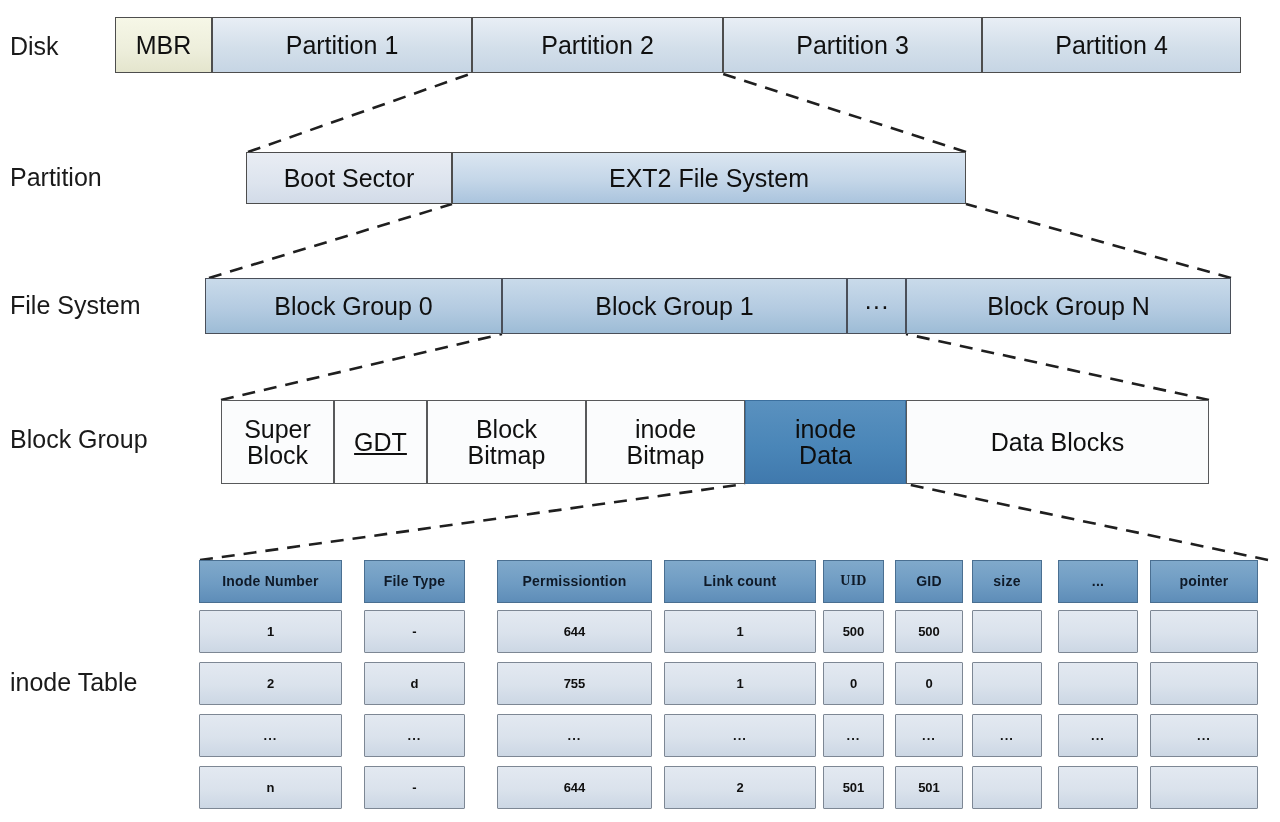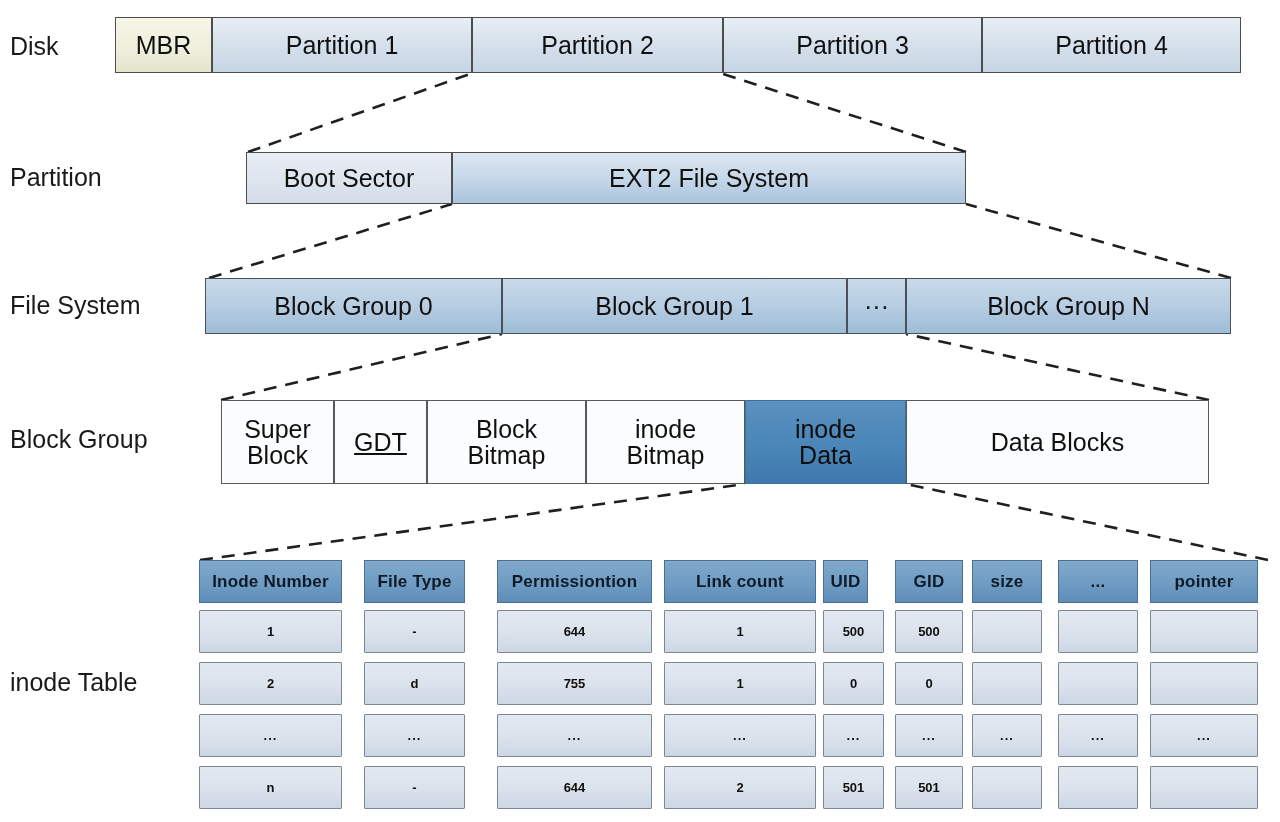--- a/index.html
+++ b/index.html
@@ -74,21 +74,21 @@
   .bg-cell.highlight {
     background: linear-gradient(to bottom, #5a91bf 0%, #4a86b8 55%, #4079ad 100%);
     color: #0d0d0d;
     border: 1px solid #3b6f9e;
   }
   .two-line {
     flex-direction: column;
   }
   
   .inode-head {
-    font-size: 17px;
+    font-size: 14px;
     font-weight: bold;
     color: #0f1a28;
     background: linear-gradient(to bottom, #80a9cb 0%, #6f9cc3 55%, #5e8db8 100%);
     border: 1px solid #4a6f91;
     letter-spacing: 0.2px;
   }
   .inode-data {
     font-size: 13px;
     font-weight: bold;
     color: #0f0f0f;
@@ -165,21 +165,21 @@
     <span>Data</span>
   </div>
   <div class="cell bg-cell" style="left:906px; top:400px; width:303px; height:84px;">Data Blocks</div>
 
   <div class="row-label" style="left:10px; top:670px;">inode Table</div>
 
   <div class="cell inode-head" style="left:199px; top:560px; width:143px; height:43px;">Inode Number</div>
   <div class="cell inode-head" style="left:364px; top:560px; width:101px; height:43px;">File Type</div>
   <div class="cell inode-head" style="left:497px; top:560px; width:155px; height:43px;">Permissiontion</div>
   <div class="cell inode-head" style="left:664px; top:560px; width:152px; height:43px;">Link count</div>
-  <div class="cell inode-head" style="left:823px; top:560px; width:45px; height:43px;">UID</div>
+  <div class="cell inode-head" style="left:823px; top:560px; width:61px; height:43px;font-family:Liberation Serif, serif;">UID</div>
   <div class="cell inode-head" style="left:895px; top:560px; width:68px; height:43px;">GID</div>
   <div class="cell inode-head" style="left:972px; top:560px; width:70px; height:43px;">size</div>
   <div class="cell inode-head" style="left:1058px; top:560px; width:80px; height:43px;">...</div>
   <div class="cell inode-head" style="left:1150px; top:560px; width:108px; height:43px;">pointer</div>
 
   <div class="cell inode-data" style="left:199px; top:610px; width:143px; height:43px;">1</div>
   <div class="cell inode-data" style="left:364px; top:610px; width:101px; height:43px;">-</div>
   <div class="cell inode-data" style="left:497px; top:610px; width:155px; height:43px;">644</div>
   <div class="cell inode-data" style="left:664px; top:610px; width:152px; height:43px;">1</div>
   <div class="cell inode-data" style="left:823px; top:610px; width:61px; height:43px;">500</div>

